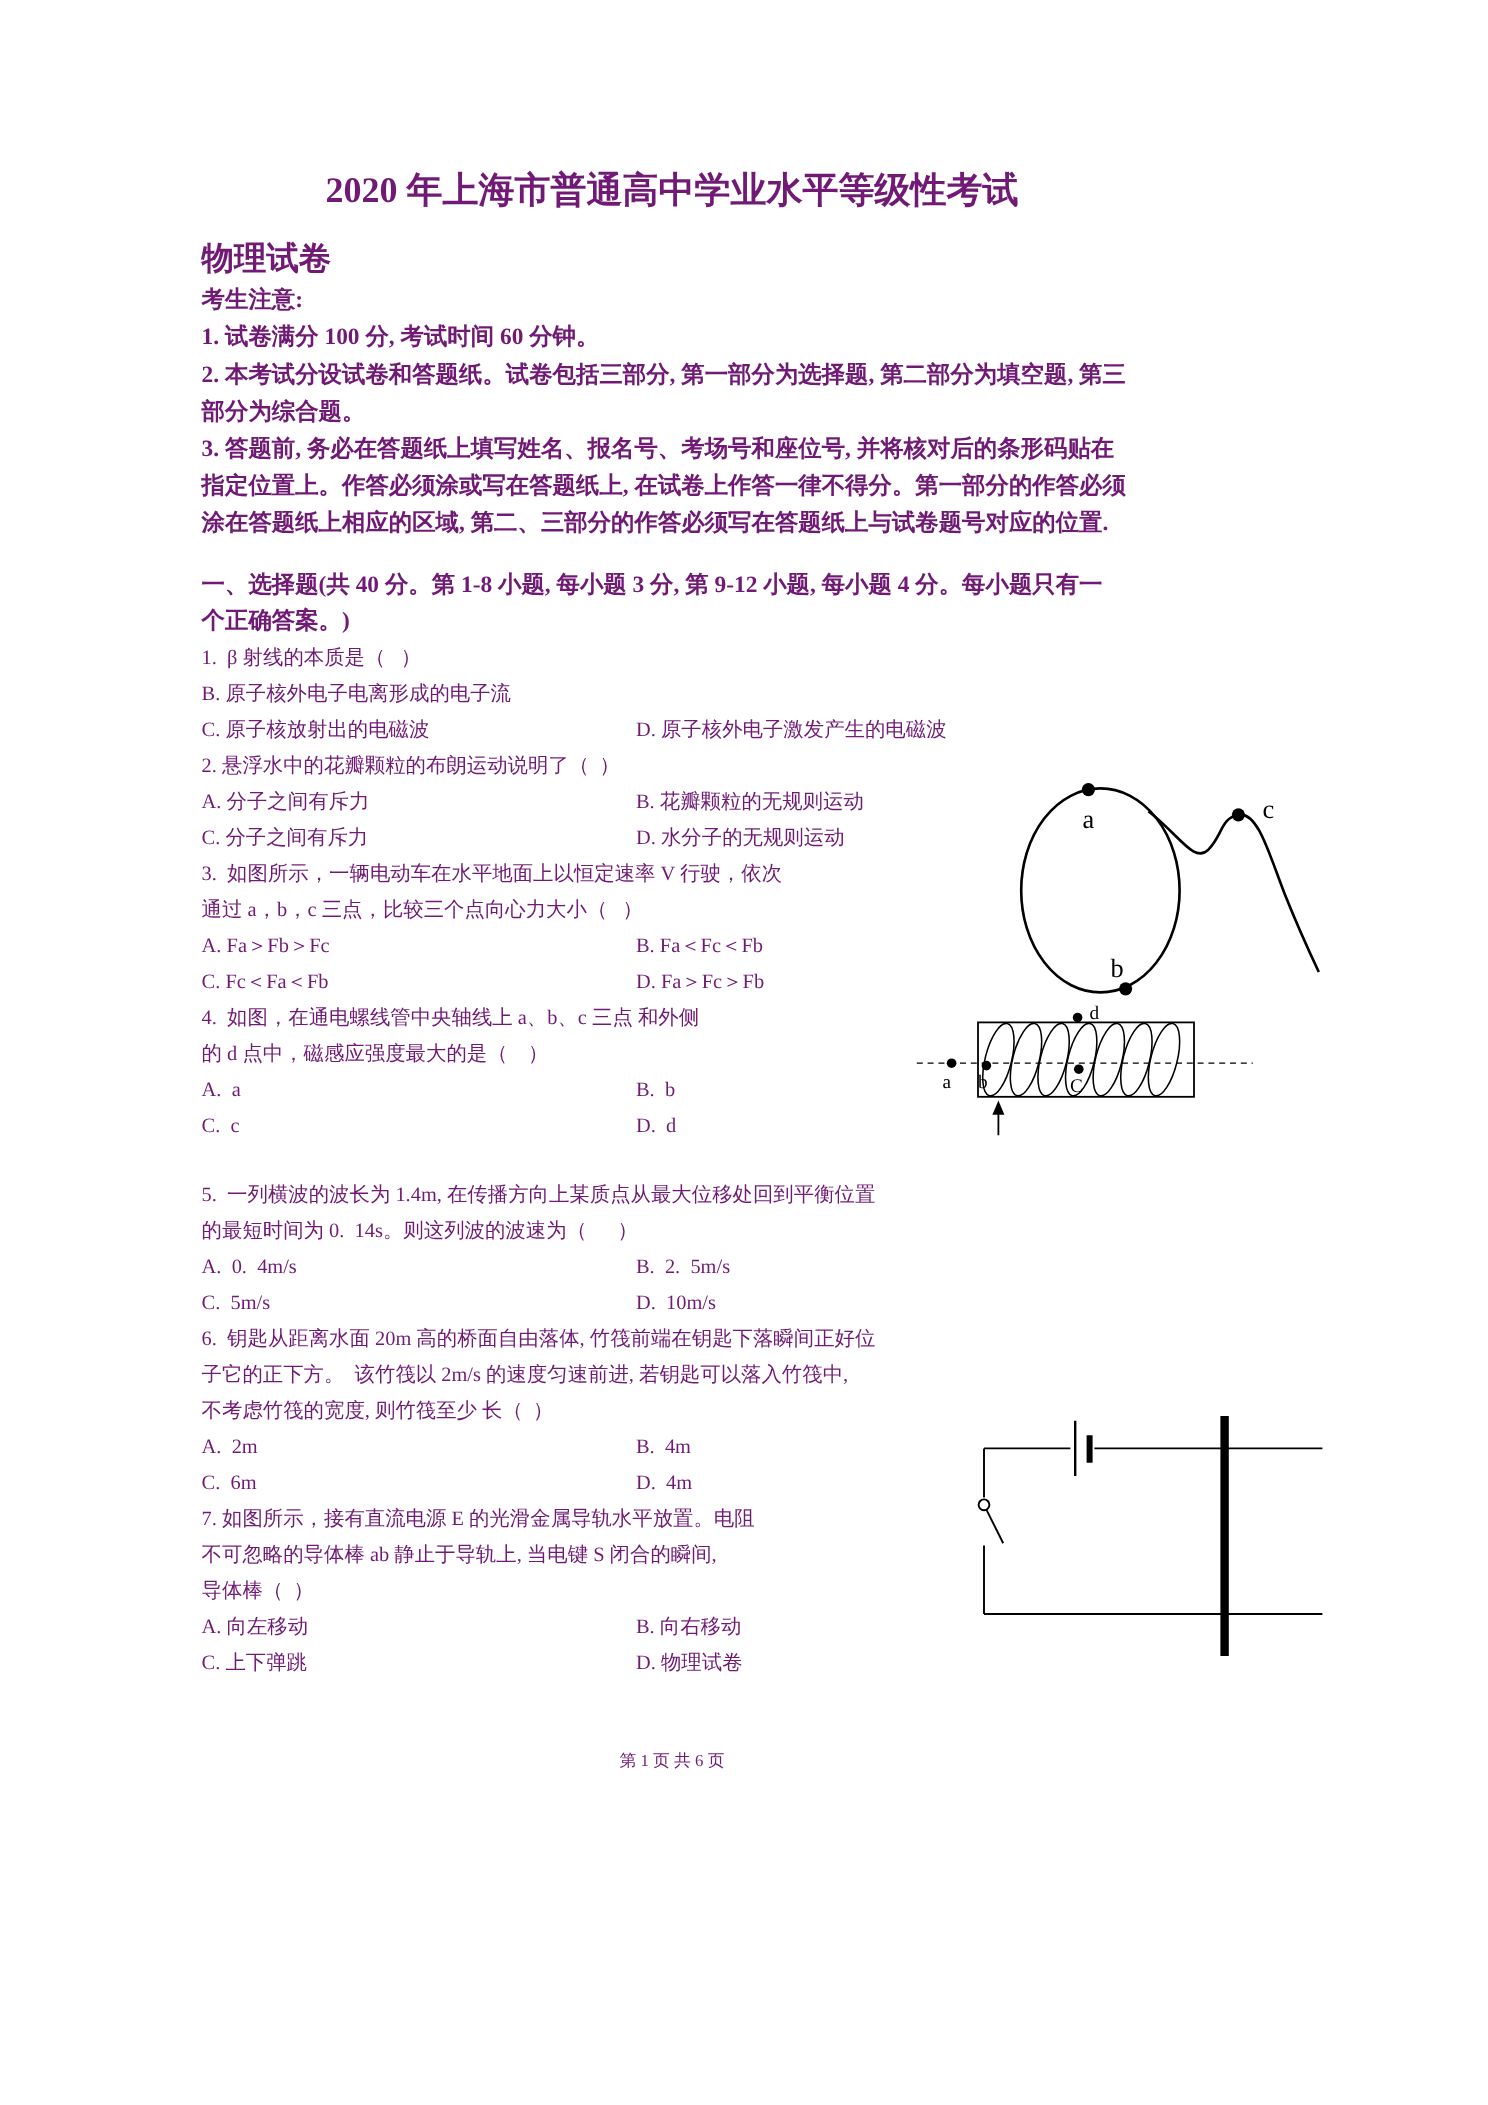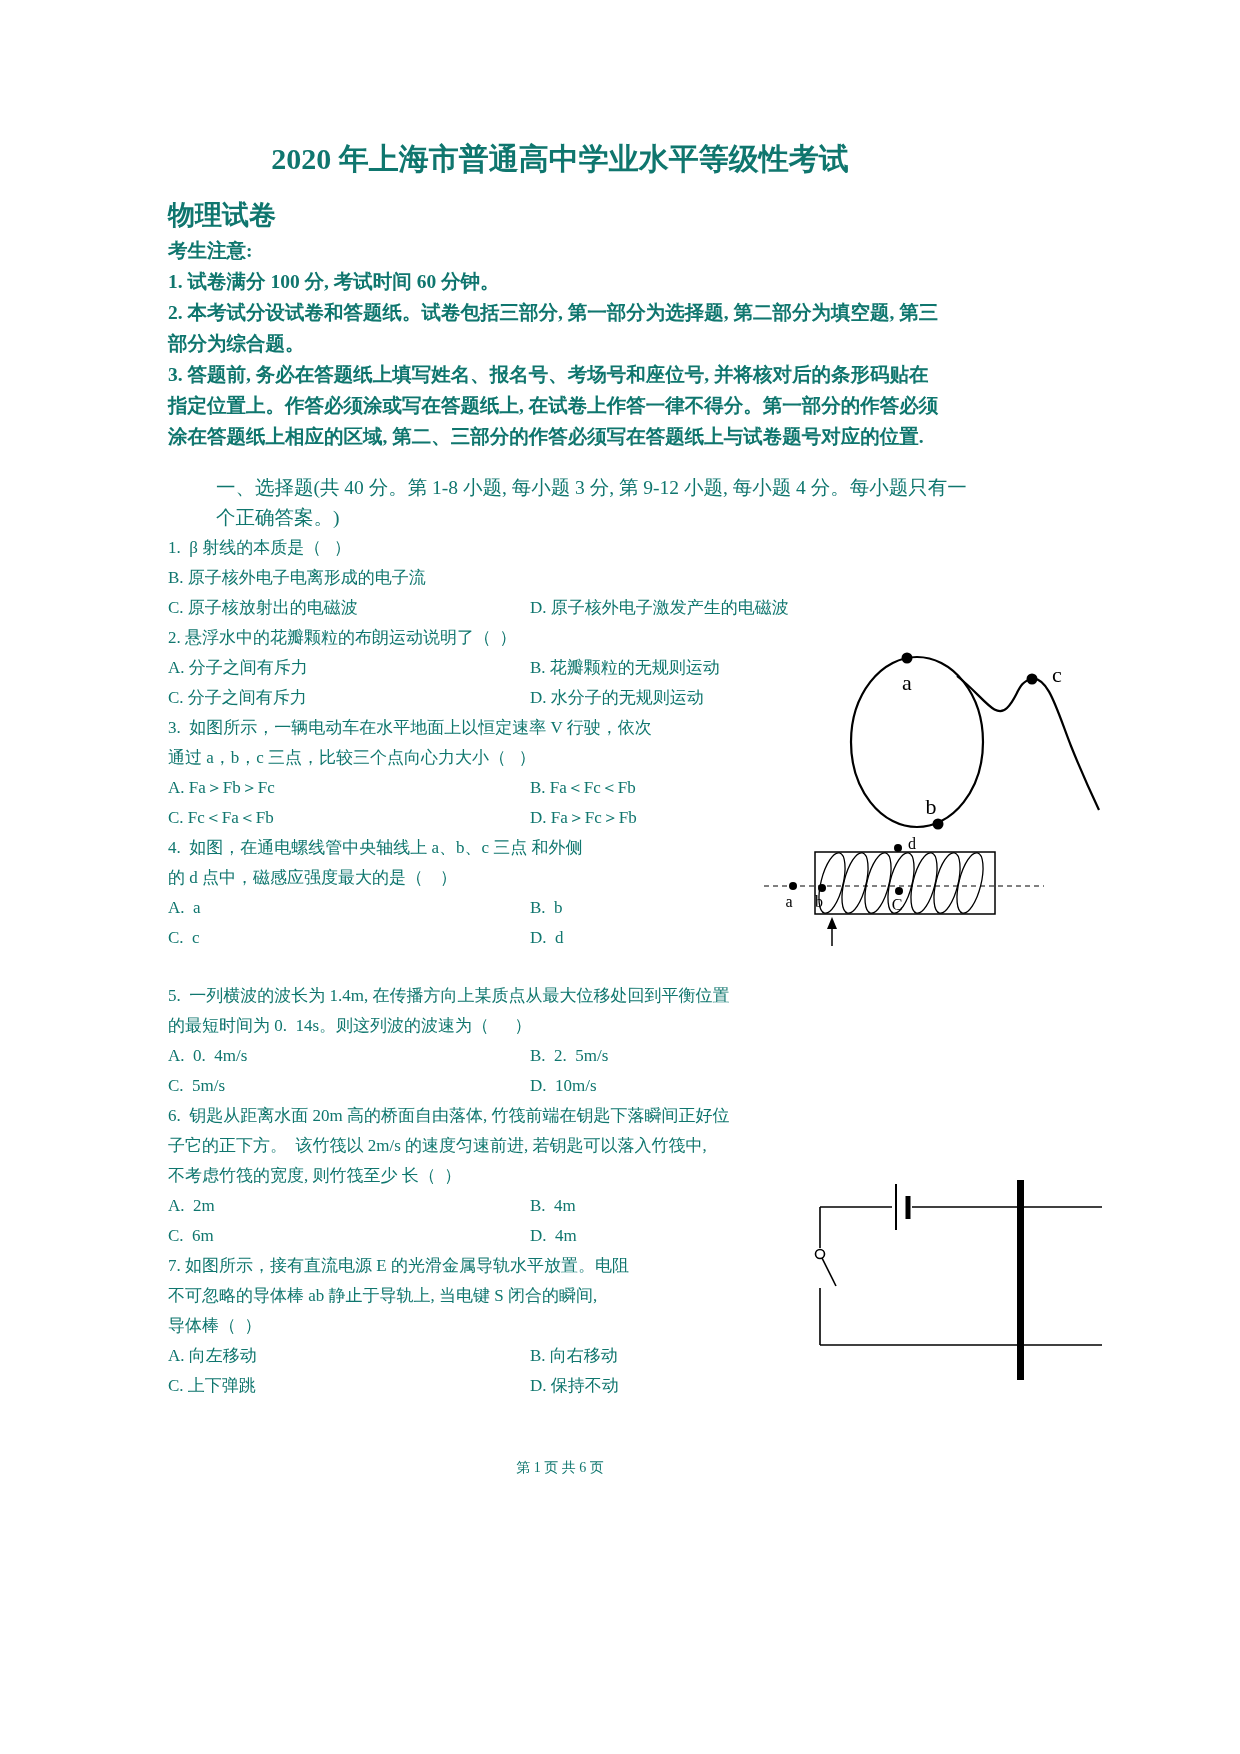--- a/index.html
+++ b/index.html
@@ -1,21 +1,21 @@
 <!DOCTYPE html>
 <html><head>
 <meta charset="utf-8">
 <style>
   * { margin:0; padding:0; box-sizing:border-box; }
   html,body { background:#ffffff; }
   .page {
     position:relative;
     width:1240px; height:1754px;
     background:#ffffff;
-    color:#0f766e;
+    color:#701a75;
     font-family:"Liberation Serif", serif;
     overflow:hidden;
   }
   .content {
     position:absolute;
     left:168px; top:138px;
     width:784px;
   }
   .title {
     text-align:center;
@@ -25,21 +25,21 @@
   }
   .subtitle {
     text-align:left;
     font-size:27px; font-weight:bold;
     line-height:40px;
     margin-top:15px;
     white-space:pre;
   }
   .notices { font-weight:bold; font-size:19.5px; }
   .notices .line { line-height:31px; }
-  .section-heading { margin-top:21px; font-weight:normal; font-size:19.5px;margin-left:48px; }
+  .section-heading { margin-top:21px; font-weight:bold; font-size:19.5px; }
   .section-heading .line { line-height:30px; }
   .line { white-space:pre; line-height:30px; }
   .qblock { font-size:17px; }
   .opt-row { display:flex; line-height:30px; }
   .opt-left { width:362px; flex:none; white-space:pre; }
   .opt-right { white-space:pre; }
   .gap-top { margin-top:28px; }
   .footer {
     margin-top:58px;
     text-align:center;
@@ -153,21 +153,21 @@
     <div class="qblock">
       <div class="line">7. 如图所示，接有直流电源 E 的光滑金属导轨水平放置。电阻</div>
       <div class="line">不可忽略的导体棒 ab 静止于导轨上, 当电键 S 闭合的瞬间,</div>
       <div class="line">导体棒（  ）</div>
       <div class="opt-row">
         <span class="opt-left">A. 向左移动</span>
         <span class="opt-right">B. 向右移动</span>
       </div>
       <div class="opt-row">
         <span class="opt-left">C. 上下弹跳</span>
-        <span class="opt-right">D. 保持不动</span>
+        <span class="opt-right">D. 物理试卷</span>
       </div>
     </div>
 
     <div class="footer">第 1 页 共 6 页</div>
 
   </div>
 
   <div class="figure" style="left:845px; top:638px; width:260px; height:200px;">
     <svg width="260" height="200" viewBox="0 0 260 200">
       <ellipse cx="72" cy="104" rx="66" ry="85" fill="none" stroke="#000" stroke-width="2.2"></ellipse>

